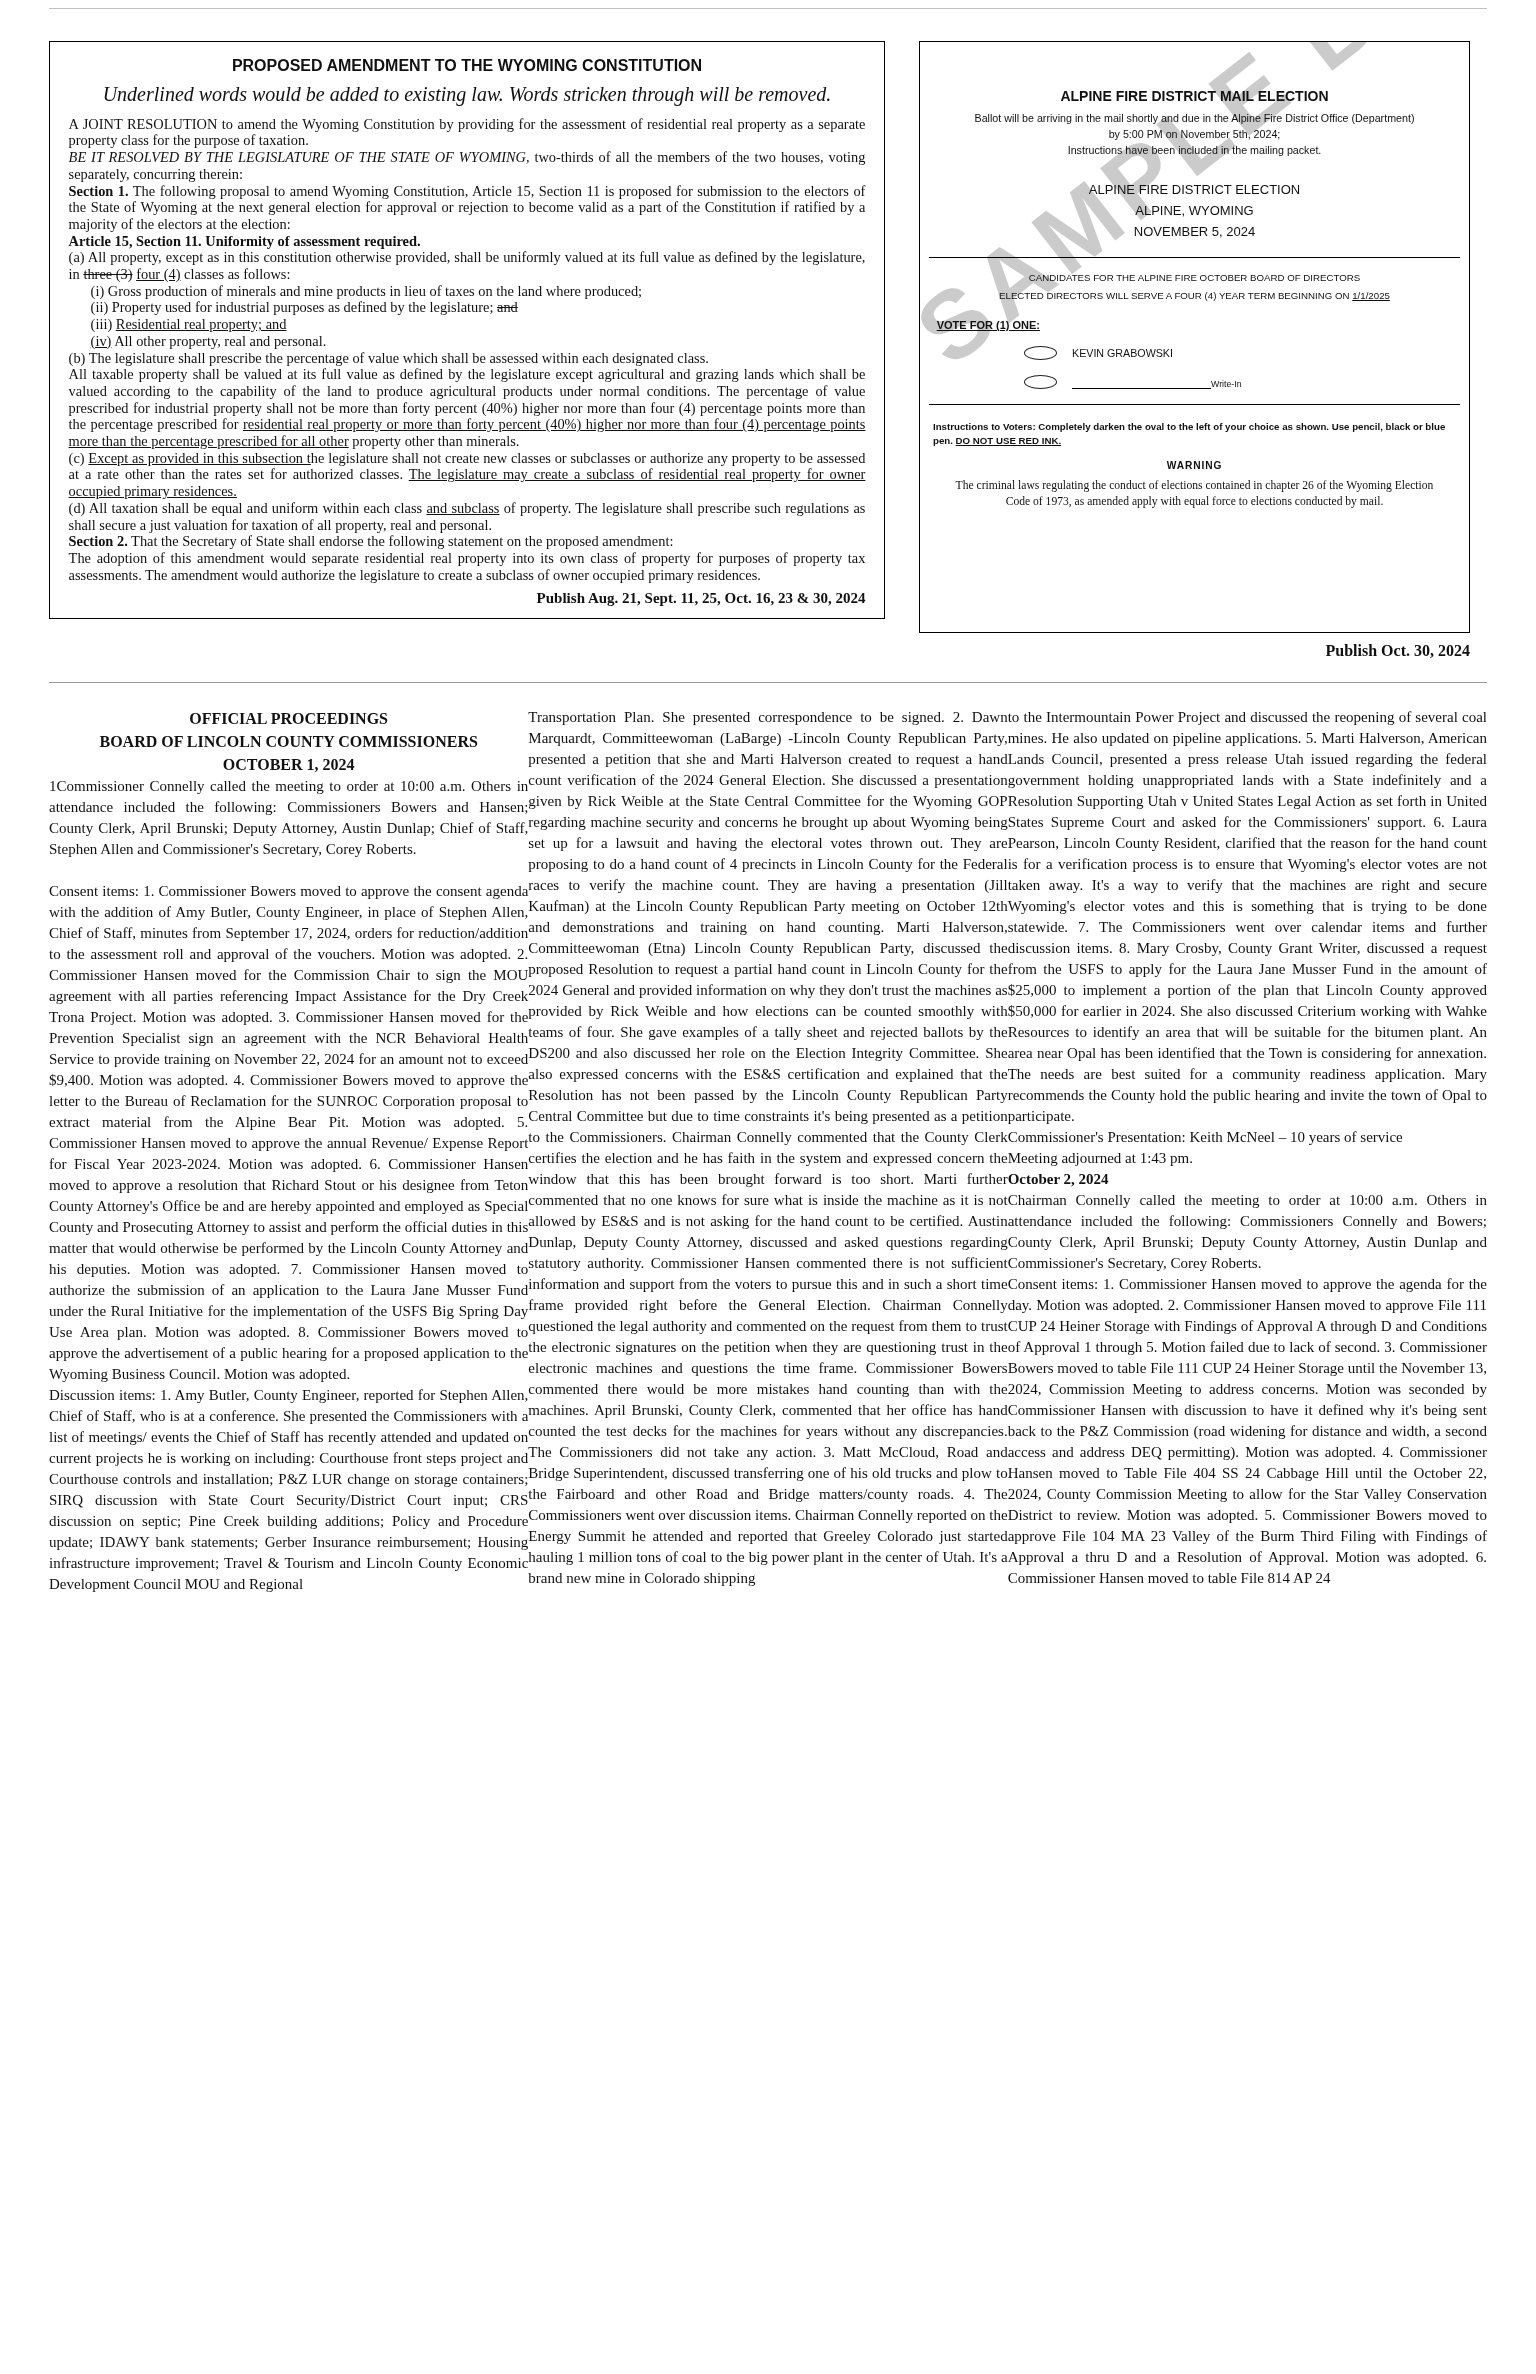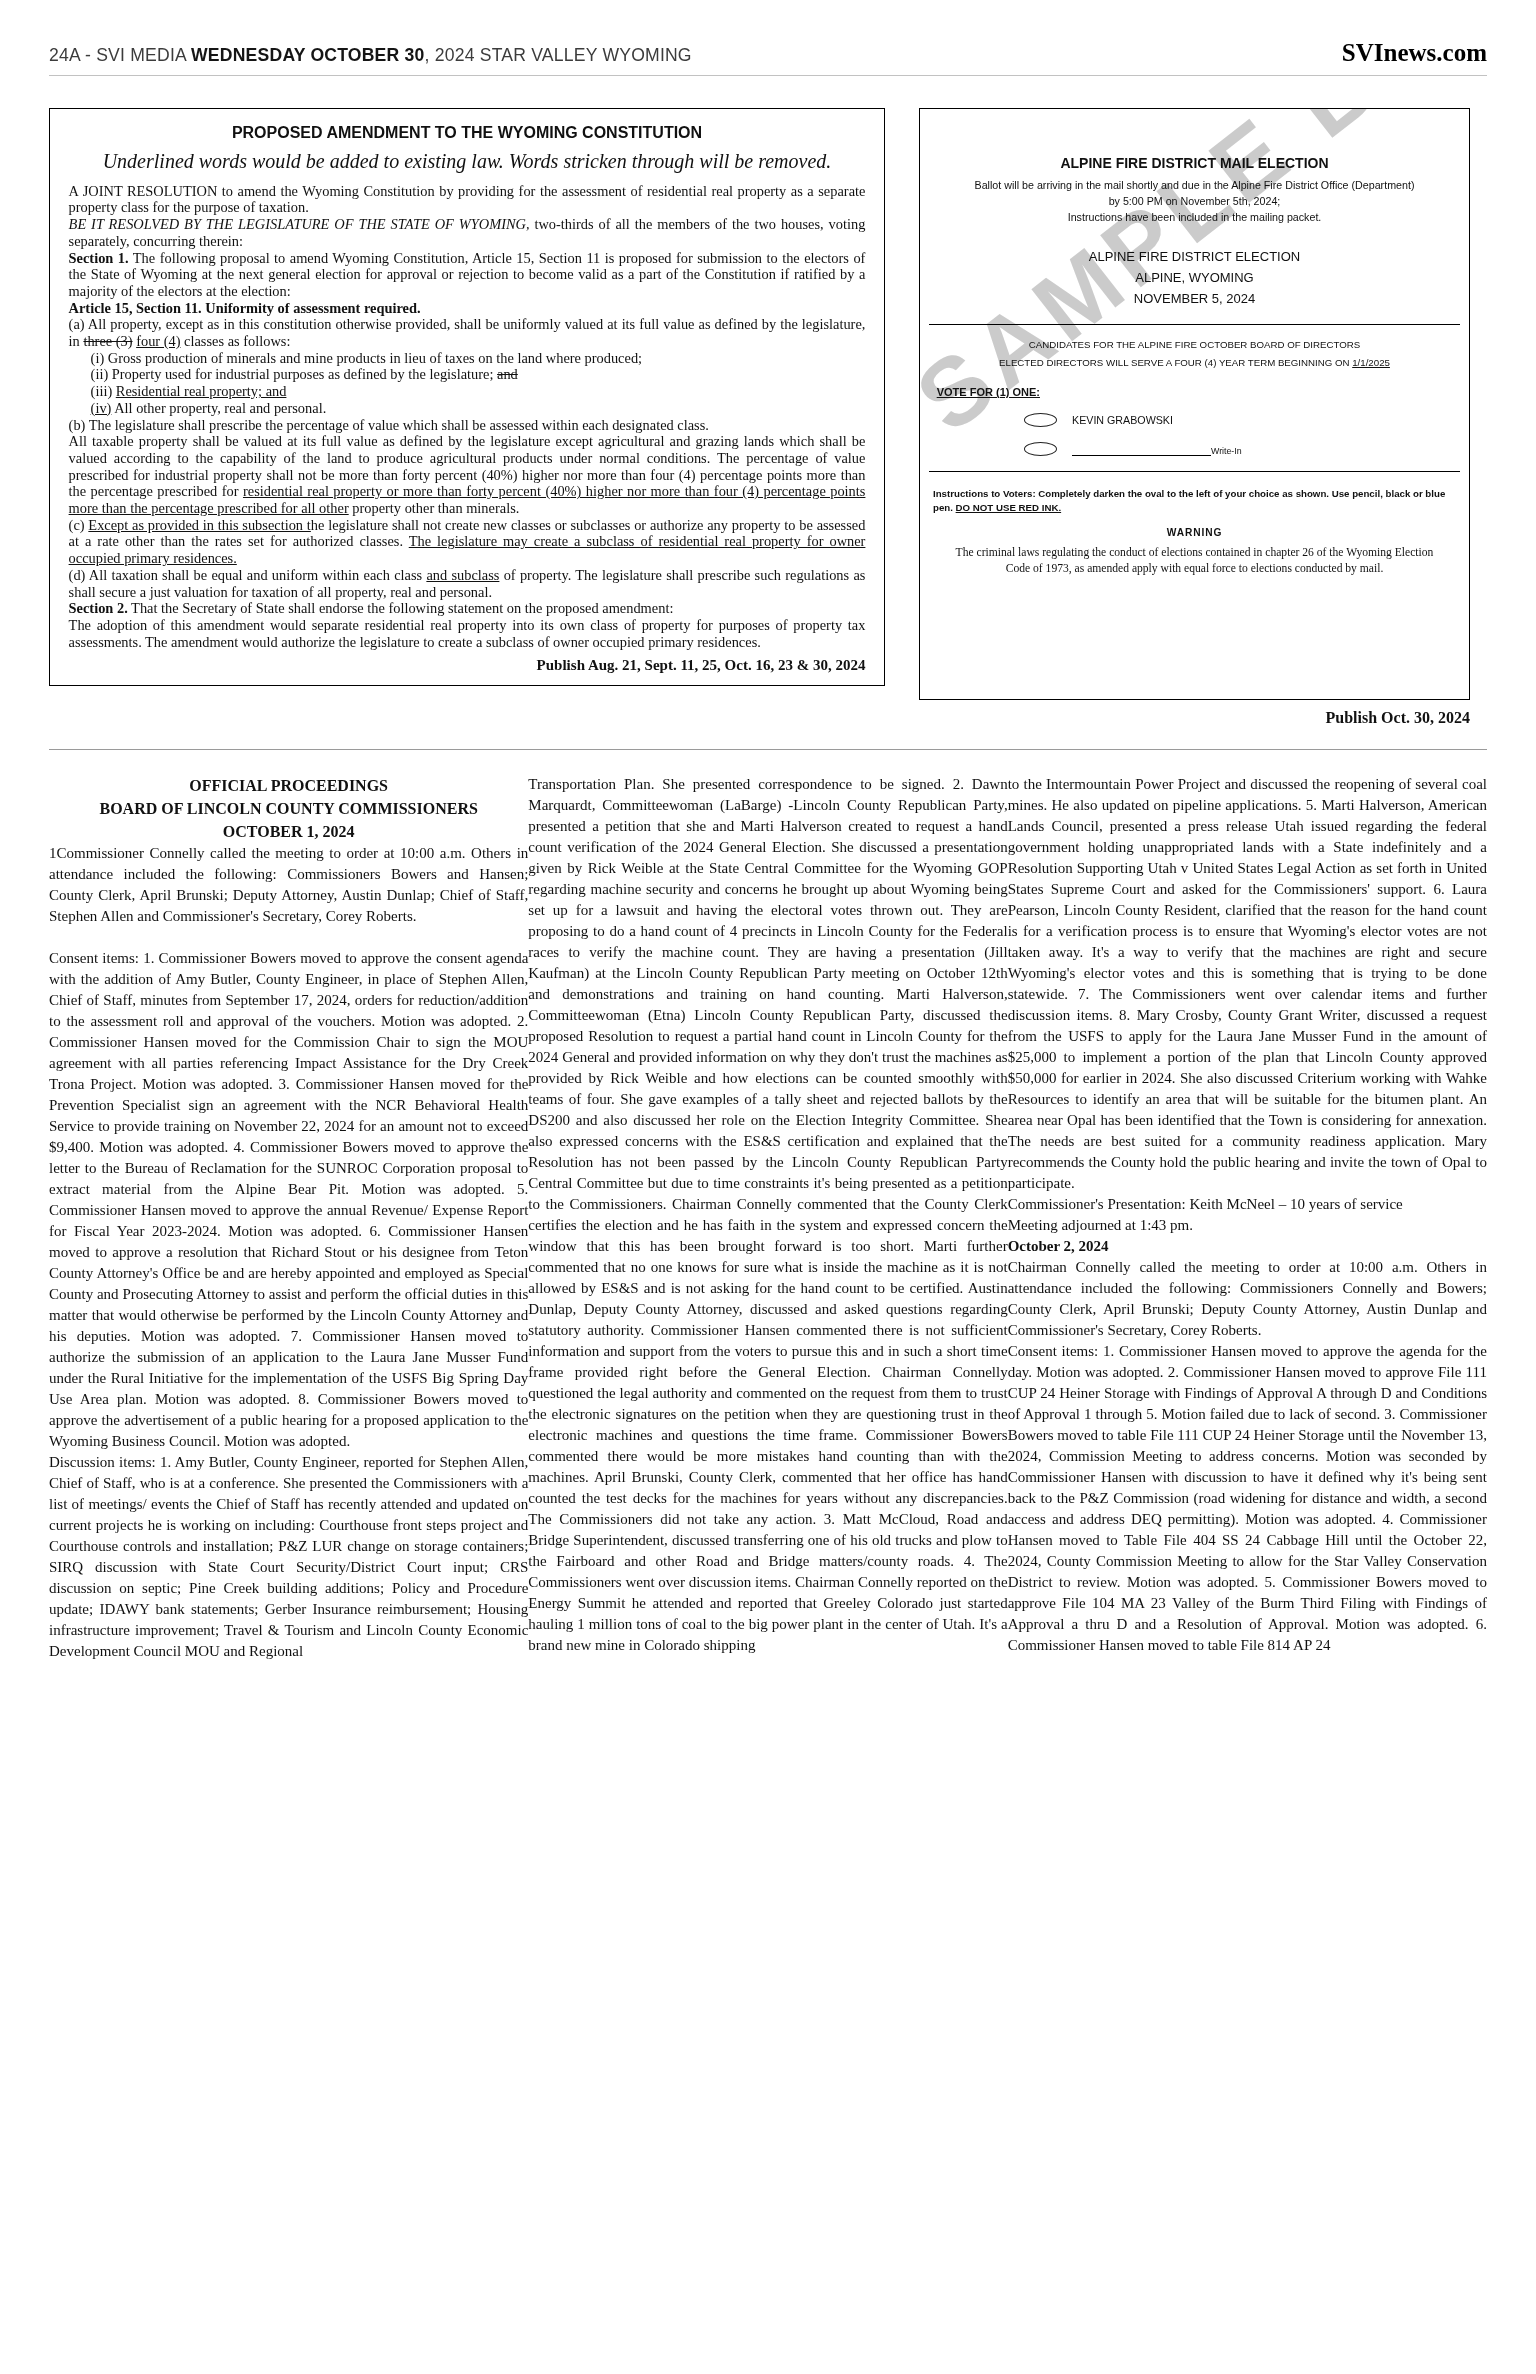--- a/index.html
+++ b/index.html
@@ -63,24 +63,20 @@
   .proc-head { text-align:center; font-weight:bold; font-size:16px; line-height:1.45; }
   .col p { margin:0; }
   .col p.gap { margin-top:20.4px; }
   .col p.center { text-align:left;font-weight:bold; }
 </style>
 </head>
 <body>
 
 <div class="page">
 
-  <header class="masthead">
-    <div class="masthead-left"><span>24A - SVI MEDIA </span><span class="b">WEDNESDAY OCTOBER 30</span><span>, 2024 </span><span>STAR VALLEY WYOMING</span></div>
-    <div class="masthead-right">SVInews.com</div>
-  </header>
   <hr class="header-rule">
 
   <section class="top-section">
 
     <article class="amendment-box">
       <div class="amendment-title">PROPOSED AMENDMENT TO THE WYOMING CONSTITUTION</div>
       <p class="amendment-subtitle">Underlined words would be added to existing law. Words stricken through will be removed.</p>
       <div class="amendment-body">
           <p><span>A JOINT RESOLUTION to amend the Wyoming Constitution by providing for the assessment of residential real property as a separate property class for the purpose of taxation.</span></p>
           <p><span class="i">BE IT RESOLVED BY THE LEGISLATURE OF THE STATE OF WYOMING,</span><span> two-thirds of all the members of the two houses, voting separately, concurring therein:</span></p>

